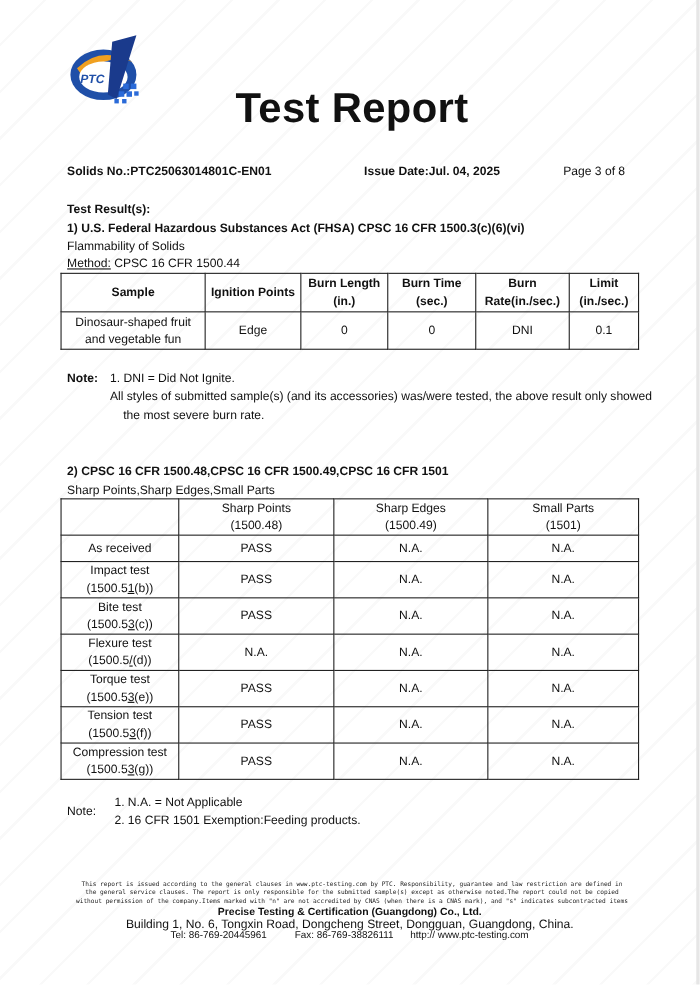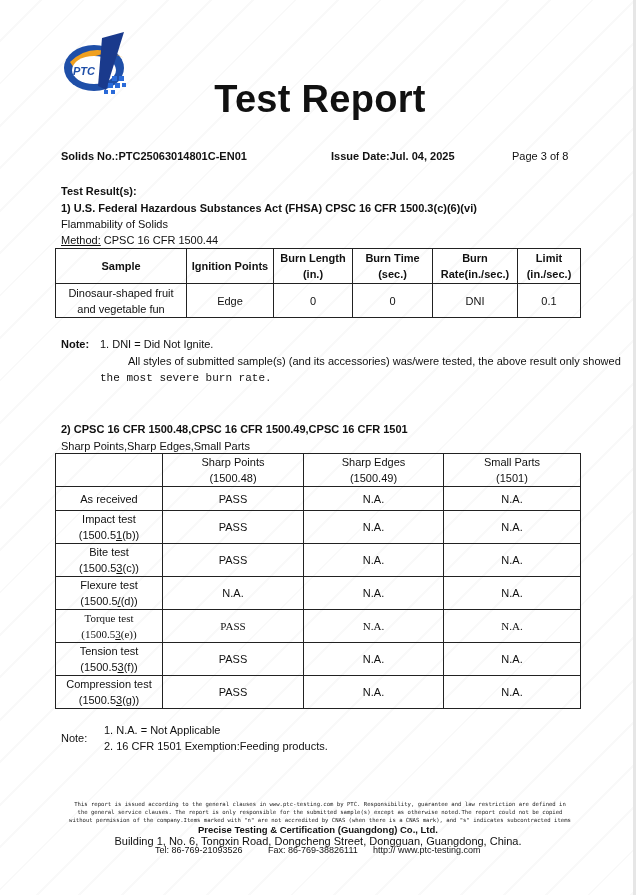--- a/index.html
+++ b/index.html
@@ -82,22 +82,22 @@
     <td>0</td>
     <td>0</td>
     <td>DNI</td>
     <td>0.1</td>
   </tr>
 </tbody>
   </table>
 
 <div class="abs small b" style="left:61px; top:338px;">Note:</div>
 <div class="abs small" style="left:100px; top:338px;">1.  DNI = Did Not Ignite.</div>
-<div class="abs small" style="left:100px; top:355px;margin-left:28px;">All styles of submitted sample(s) (and its accessories) was/were tested, the above result only showed</div>
-<div class="abs small" style="left:100px; top:372px;font-family:Liberation Mono, monospace;">the most severe burn rate.</div>
+<div class="abs small" style="left:100px; top:355px;">All styles of submitted sample(s) (and its accessories) was/were tested, the above result only showed</div>
+<div class="abs small" style="left:112px; top:372px;">the most severe burn rate.</div>
 
 <div class="abs small b" style="left:61px; top:423px;">2)  CPSC 16 CFR 1500.48,CPSC 16 CFR 1500.49,CPSC 16 CFR 1501</div>
 <div class="abs small" style="left:61px; top:440px;">Sharp Points,Sharp Edges,Small Parts</div>
 
 <table style="left:55px; top:453px; width:526px;">
   <tbody>
       <tr style="height:33px;">
     <td style="width:102px;"></td>
     <td style="width:136px;"><span>Sharp Points</span><br><span>(1500.48)</span></td>
     <td style="width:135px;"><span>Sharp Edges</span><br><span>(1500.49)</span></td>
@@ -120,21 +120,21 @@
     <td>PASS</td>
     <td>N.A.</td>
     <td>N.A.</td>
   </tr>
   <tr style="height:33px;">
     <td><span>Flexure test</span><br><span>(1500.5</span><span class="u">/</span><span>(d))</span></td>
     <td>N.A.</td>
     <td>N.A.</td>
     <td>N.A.</td>
   </tr>
-  <tr style="height:32px;font-family:Liberation Serif, serif;">
+  <tr style="height:32px;">
     <td><span>Torque test</span><br><span>(1500.5</span><span class="u">3</span><span>(e))</span></td>
     <td>PASS</td>
     <td>N.A.</td>
     <td>N.A.</td>
   </tr>
   <tr style="height:33px;">
     <td><span>Tension test</span><br><span>(1500.5</span><span class="u">3</span><span>(f))</span></td>
     <td>PASS</td>
     <td>N.A.</td>
     <td>N.A.</td>
@@ -153,14 +153,14 @@
 <div class="abs small" style="left:104px; top:740px;">2.  16 CFR 1501 Exemption:Feeding products.</div>
 
 <div class="abs foot-fine">
   <div>This report is issued according to the general clauses in www.ptc-testing.com by PTC. Responsibility, guarantee and law restriction are defined in</div>
   <div>the general service clauses. The report is only responsible for the submitted sample(s) except as otherwise noted.The report could not be copied</div>
   <div>without permission of the company.Items marked with "n" are not accredited by CNAS (when there is a CNAS mark), and "s" indicates subcontracted items</div>
 </div>
 <div class="abs foot-co">Precise Testing &amp; Certification (Guangdong) Co., Ltd.</div>
 <div class="abs foot-addr">Building 1, No. 6, Tongxin Road, Dongcheng Street, Dongguan, Guangdong, China.</div>
 <div class="abs foot-contact">
-  <span style="width:113px;">Tel: 86-769-21093526</span><span style="width:105px;">Fax: 86-769-38826111</span><span>http:// www.ptc-testing.com</span>
+  <span style="width:113px;">Tel: 86-769-20445961</span><span style="width:105px;">Fax: 86-769-38826111</span><span>http:// www.ptc-testing.com</span>
 </div>
 
 </body></html>

